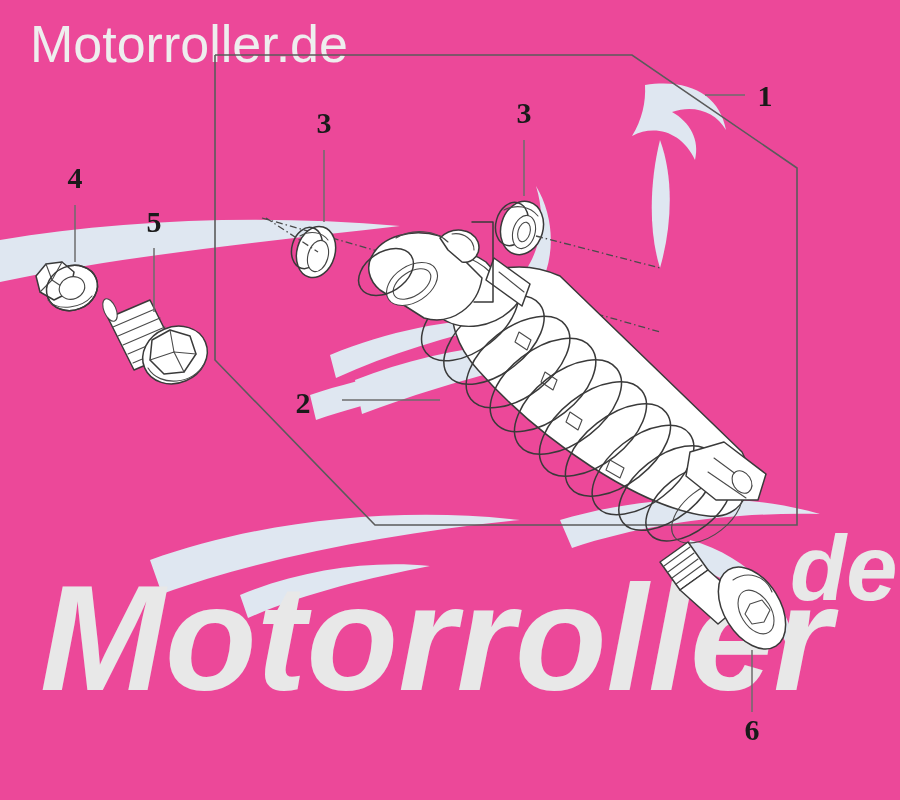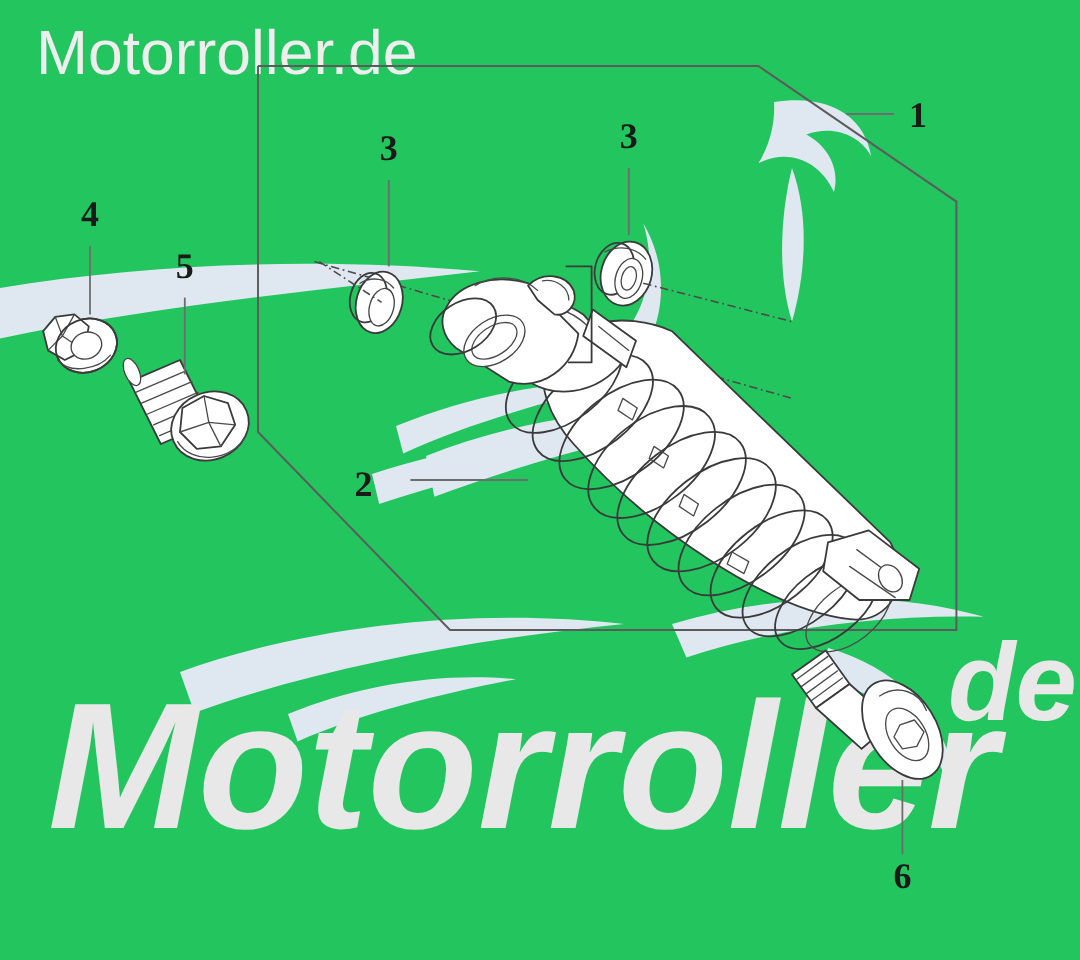--- a/index.html
+++ b/index.html
@@ -8,21 +8,21 @@
     padding: 0;
     background: #ffffff;
   }
   body {
     font-family: "Liberation Serif", serif;
   }
   #canvas {
     position: relative;
     width: 900px;
     height: 800px;
-    background: #22c55e;
+    background: #ec4899;
     overflow: hidden;
   }
   #diagram-svg {
     position: absolute;
     top: 0;
     left: 0;
     width: 900px;
     height: 800px;
   }
   .wm-text {

